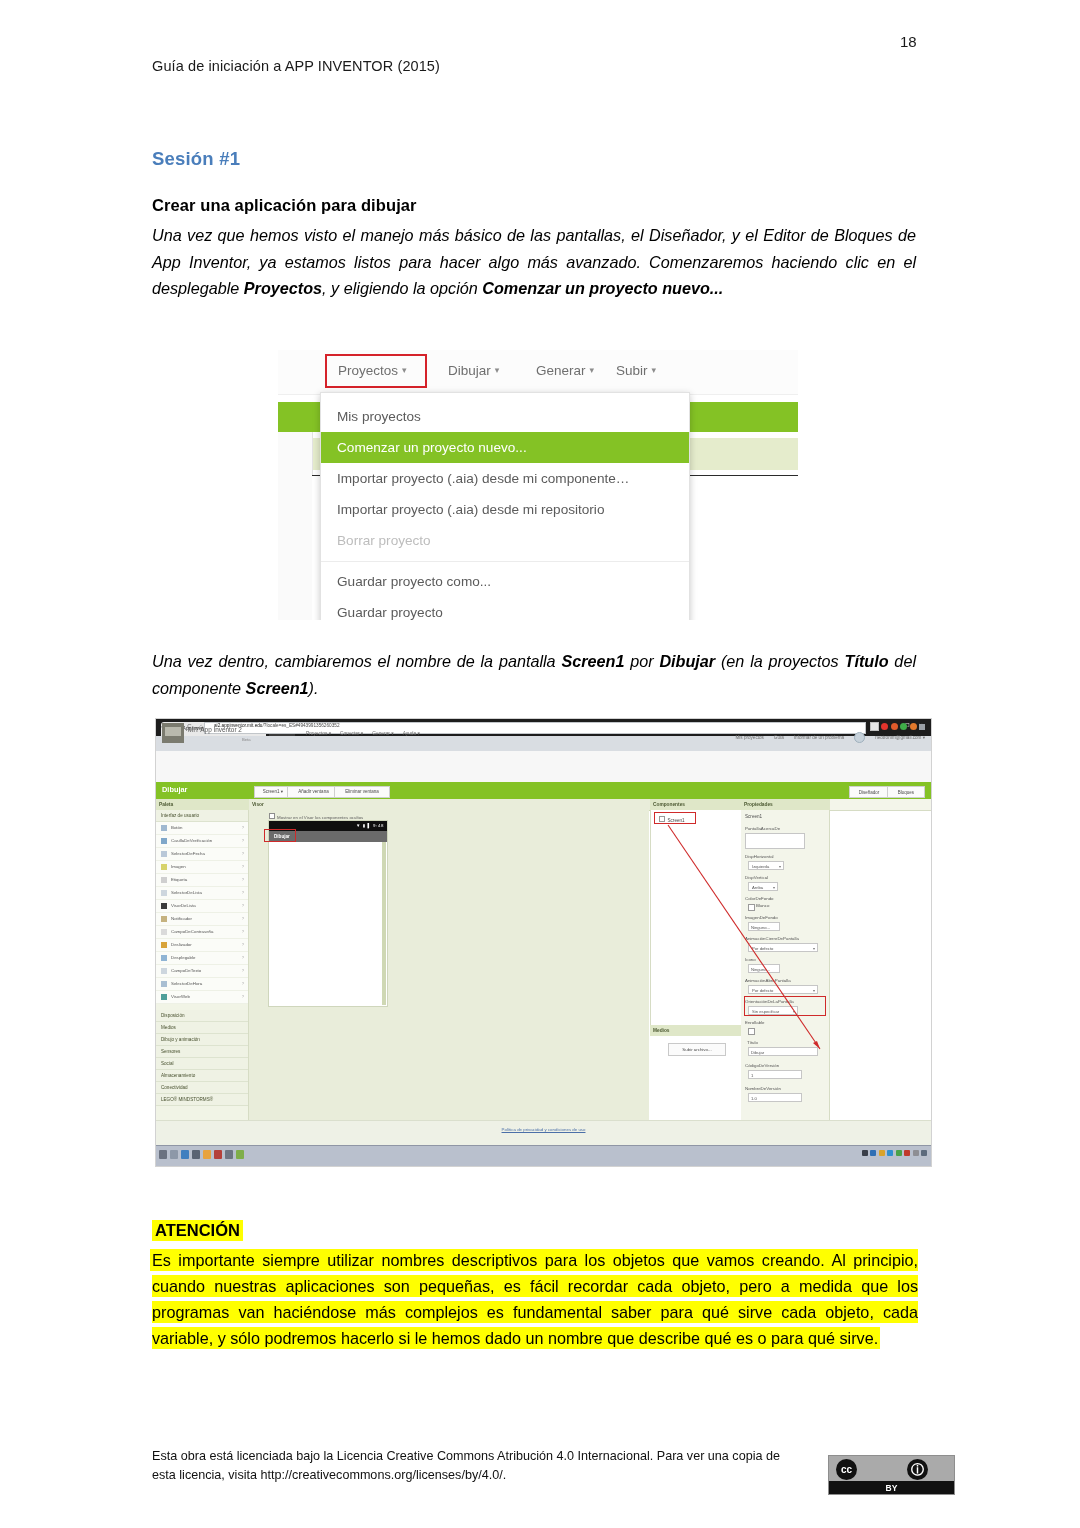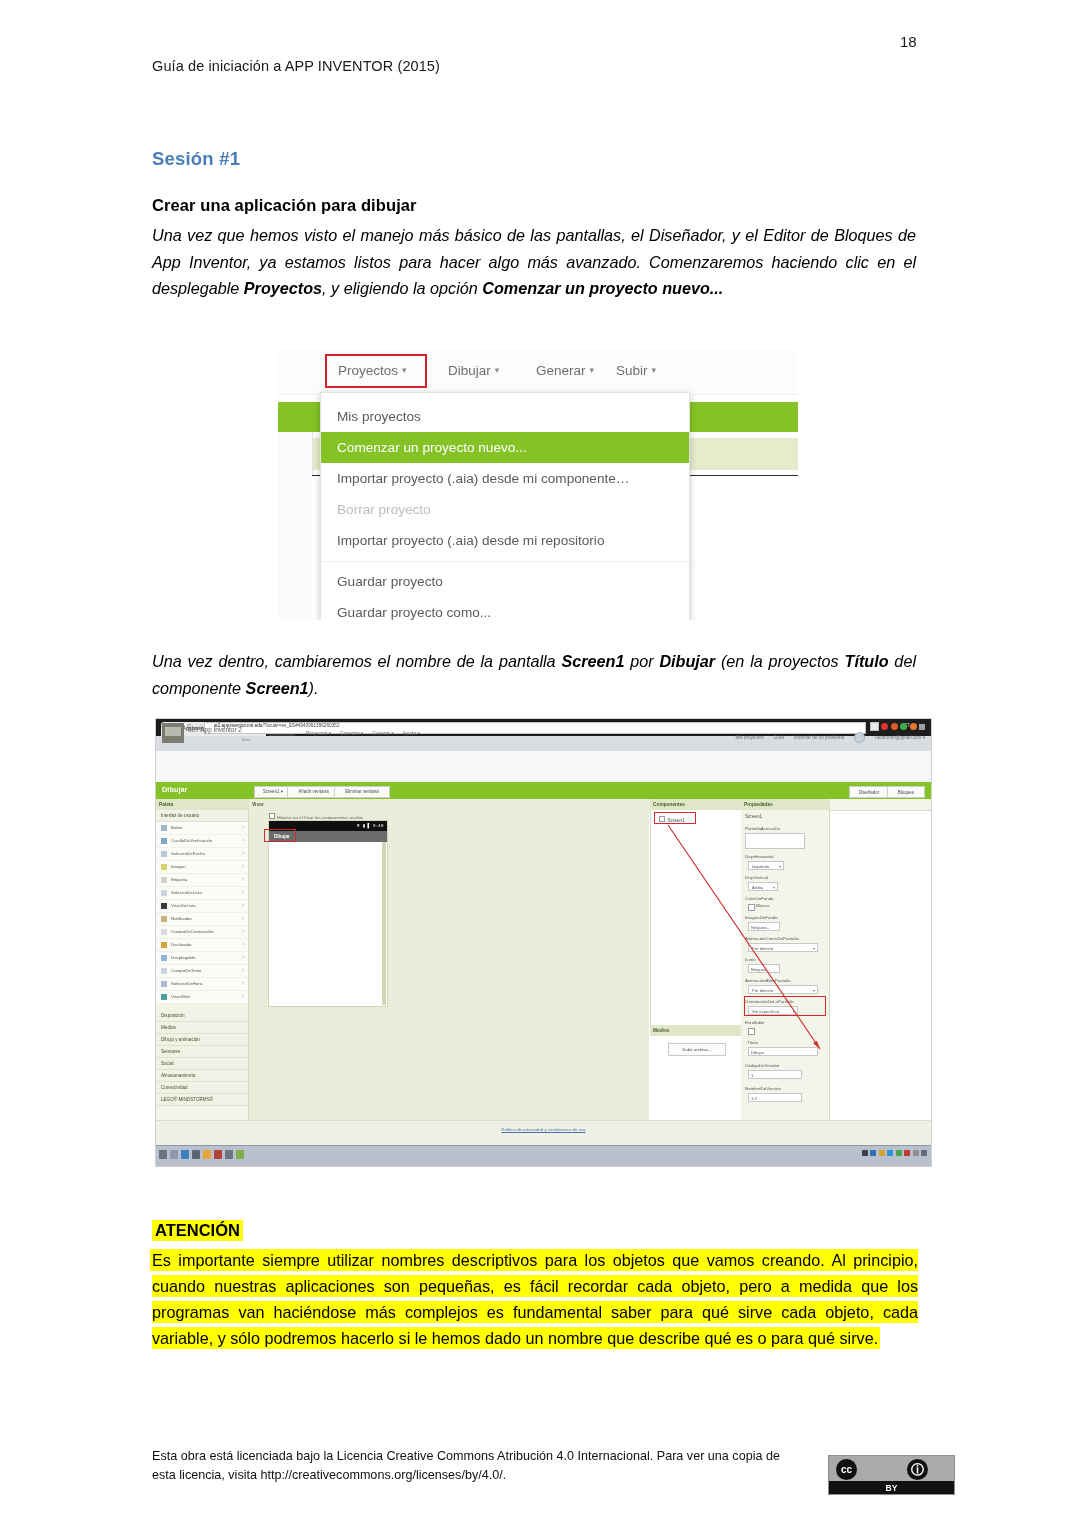--- a/index.html
+++ b/index.html
@@ -186,25 +186,25 @@
       <div class="mi" style="left:170px"><span>Dibujar</span><span class="caret">▾</span></div>
       <div class="mi" style="left:258px"><span>Generar</span><span class="caret">▾</span></div>
       <div class="mi" style="left:338px"><span>Subir</span><span class="caret">▾</span></div>
     </div>
     <div class="redbox"></div>
 
     <div class="dropdown">
       <div class="dd-item">Mis proyectos</div>
       <div class="dd-item sel">Comenzar un proyecto nuevo...</div>
       <div class="dd-item">Importar proyecto (.aia) desde mi componente…</div>
+      <div class="dd-item">Importar proyecto (.aia) desde mi repositorio</div>
       <div class="dd-item dis">Borrar proyecto</div>
-      <div class="dd-item">Importar proyecto (.aia) desde mi repositorio</div>
       <div class="dd-sep"></div>
+      <div class="dd-item">Guardar proyecto como...</div>
       <div class="dd-item">Guardar proyecto</div>
-      <div class="dd-item">Guardar proyecto como...</div>
     </div>
   </div>
 
   <div class="para" id="para2"><span>Una vez dentro, cambiaremos el nombre de la pantalla </span><b>Screen1</b><span> por </span><b>Dibujar</b><span> (en la proyectos </span><b>Título</b><span> del componente </span><b>Screen1</b><span>).</span></div>
 
   <div class="fig2">
 
     <div class="f2-titlebar"></div>
     <div class="f2-tab">
       <div class="f2-tab-fav"></div>

